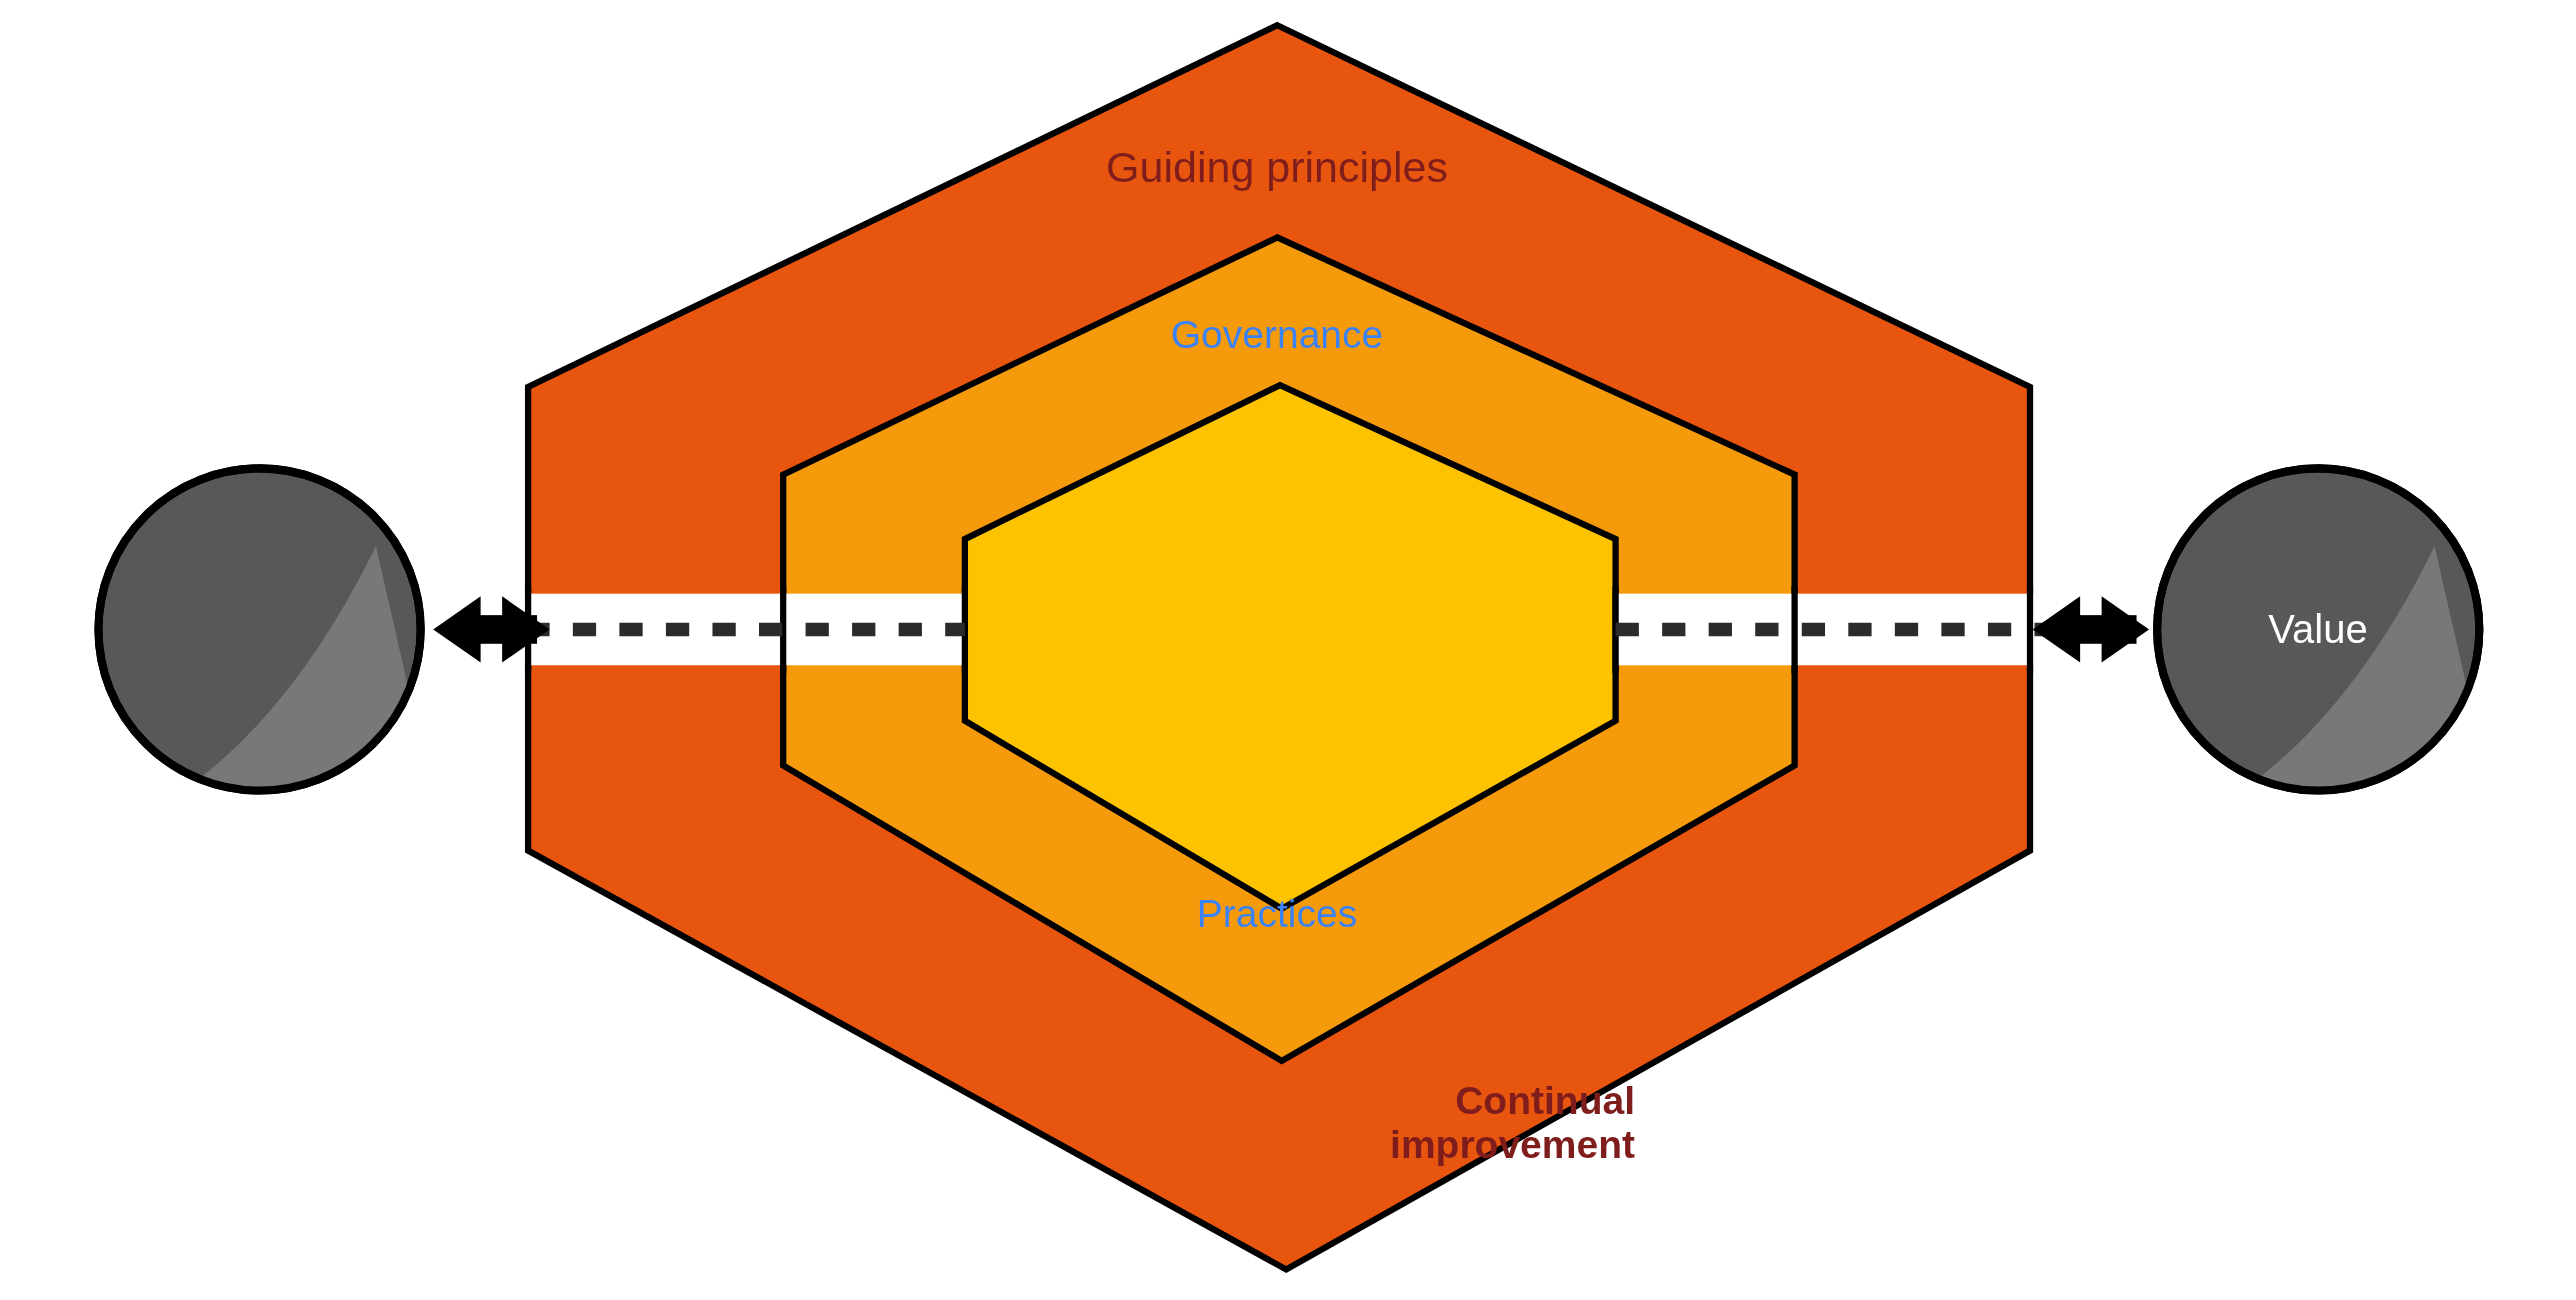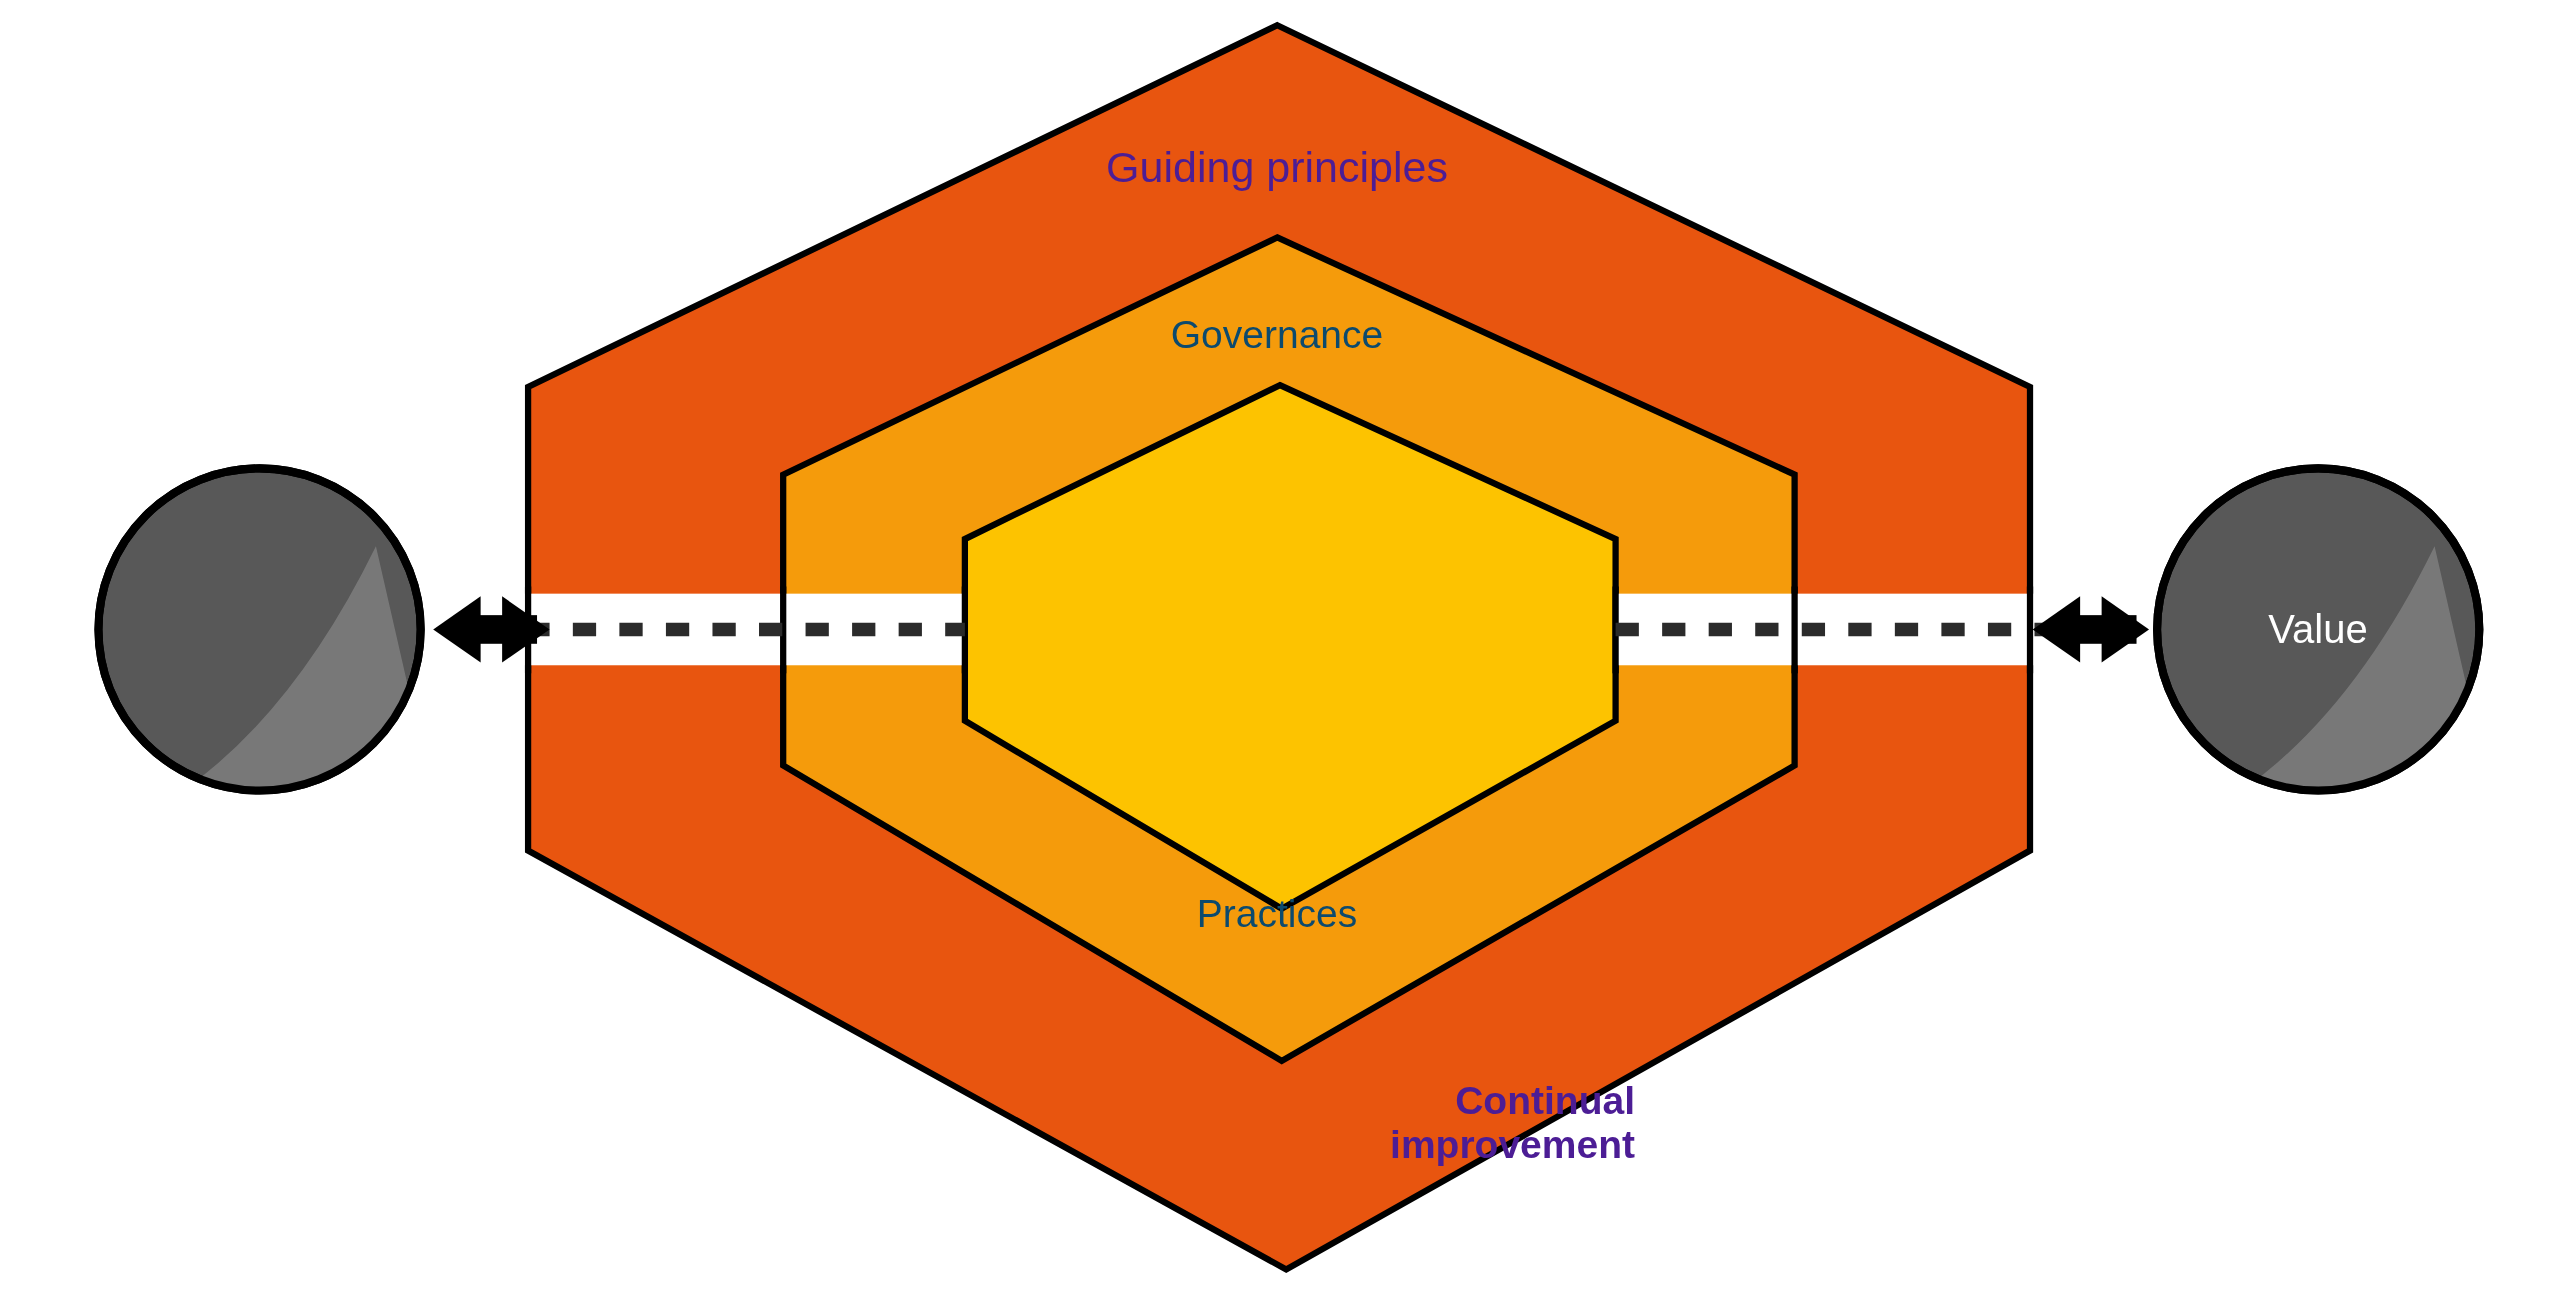--- a/index.html
+++ b/index.html
@@ -2,22 +2,22 @@
 <html style="font-size:14.3px"><head>
 <meta charset="utf-8">
 <style>
   html,body{margin:0;padding:0;background:#ffffff;}
   body{width:2576px;height:1301px;overflow:hidden;
        font-family:"Liberation Sans",sans-serif;}
   #stage{position:relative;width:2576px;height:1301px;background:#fff;}
   #svs{position:absolute;inset:0;display:block;}
   .lbl{position:absolute;text-align:center;line-height:1.12;
        font-family:"Liberation Sans",sans-serif;white-space:pre-line;}
-  .lbl-white{color:#4c1d95;}
-  .lbl-black{color:#0c4a6e;}
+  .lbl-white{color:#7f1d1d;}
+  .lbl-black{color:#3b82f6;}
   .sphere-label{position:absolute;text-align:center;line-height:1.14;
        color:#ffffff;font-family:"Liberation Sans",sans-serif;white-space:pre-line;}
 </style>
 </head>
 <body>
 
 <div id="stage">
 
   <svg id="svs" viewBox="0 0 2878 1453" width="2576" height="1301">
     <defs>

